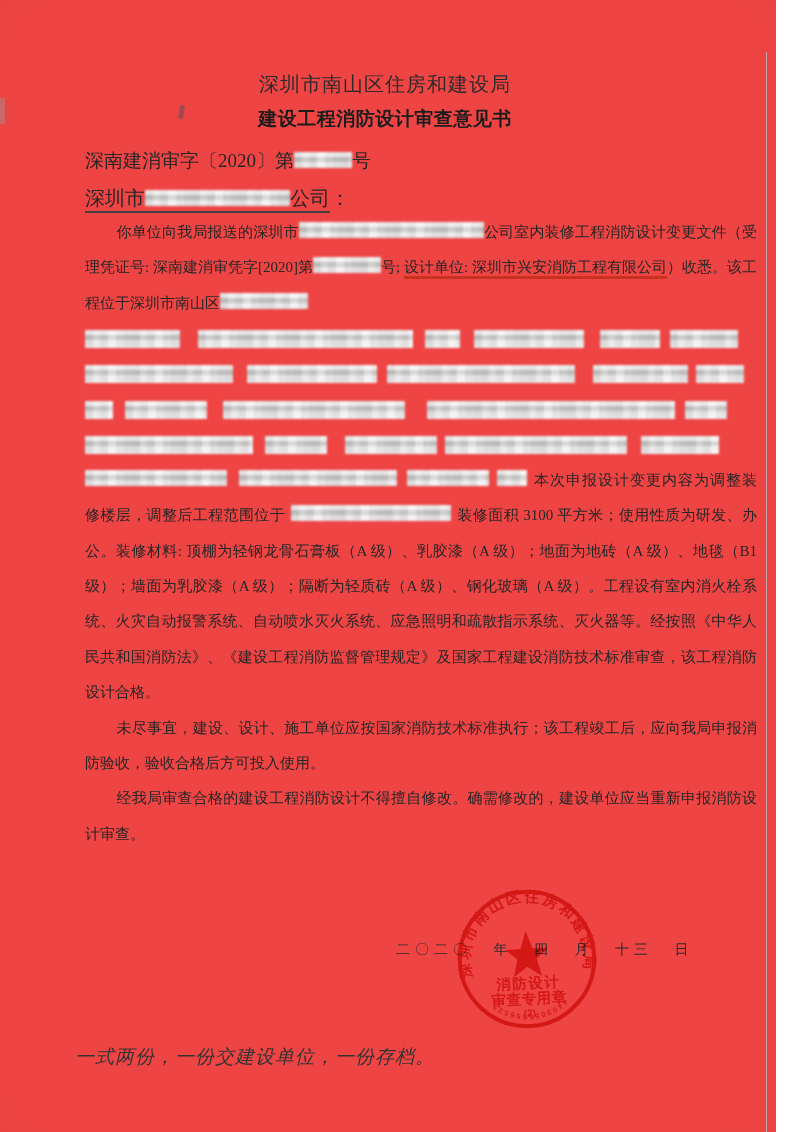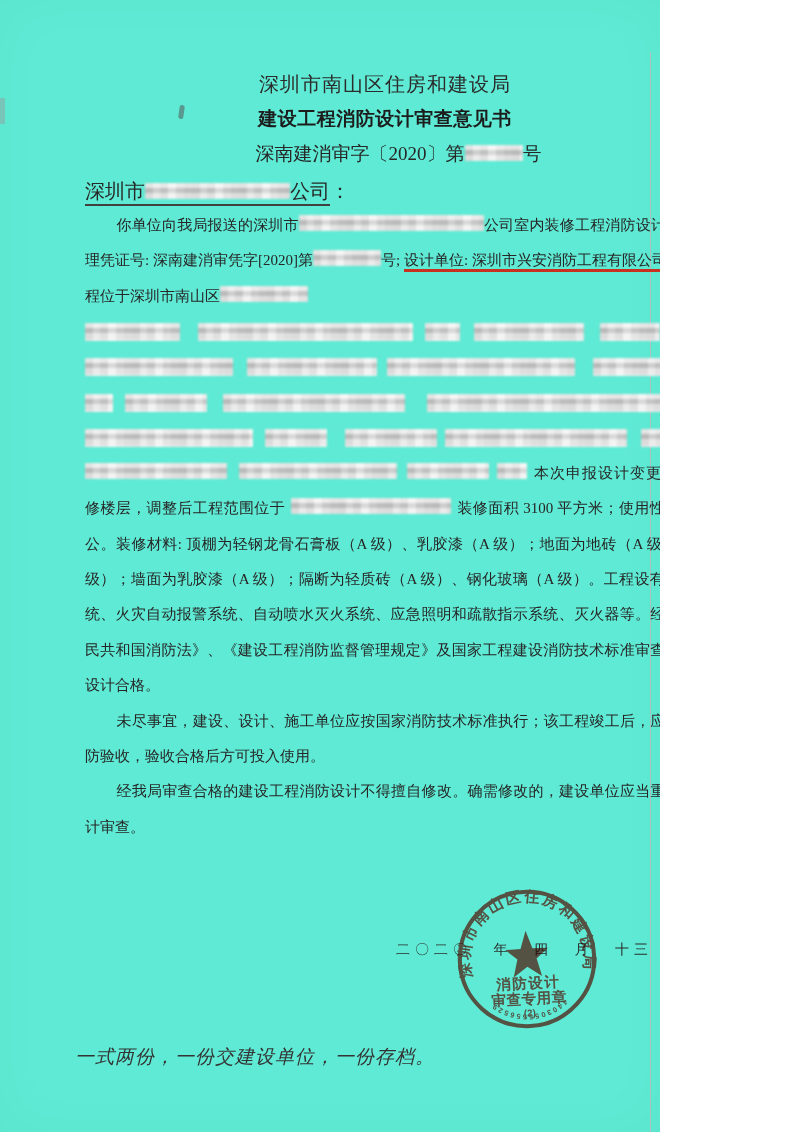--- a/index.html
+++ b/index.html
@@ -1,30 +1,30 @@
 <!DOCTYPE html>
 <html><head>
 <meta charset="utf-8">
 <style>
   html,body{margin:0;padding:0;background:#ffffff;}
   .page{
-    position:relative;width:660px;height:1132px;background:#5eead4;overflow:hidden;
+    position:relative;width:776px;height:1132px;background:#ef4444;overflow:hidden;
     font-family:"Liberation Serif","DejaVu Serif",serif;color:#262626;
     box-shadow:inset 0 0 60px rgba(0,0,0,0.025);
   }
   .scan-edge{position:absolute;right:9px;top:52px;width:1px;height:1080px;background:#b9b9b9;opacity:.85;}
   .artifact-1{position:absolute;left:179px;top:105px;width:5px;height:14px;background:#555;opacity:.55;transform:rotate(8deg);border-radius:2px;}
   .artifact-2{position:absolute;left:0px;top:98px;width:5px;height:26px;background:#9a9a9a;opacity:.45;}
 
   .content{position:absolute;left:85px;top:62px;width:672px;}
   .hdr{width:600px;text-align:center;}
   .agency{font-size:20px;letter-spacing:1px;margin-top:9px;line-height:26px;color:#2b2b2b;}
   .title{font-family:"Liberation Sans","DejaVu Sans",sans-serif;font-weight:bold;font-size:19px;
          letter-spacing:0.5px;margin:6px 0 0 0;line-height:32px;color:#1c1c1c;}
-  .docno{font-size:19px;text-align:center;padding-right:45px;line-height:26px;margin-top:6px;}
+  .docno{font-size:19px;text-align:left;padding-right:45px;line-height:26px;margin-top:13px;}
   .addressee{font-size:20px;line-height:30px;margin-top:9px;}
   .ul-black{border-bottom:2px solid #404040;padding-bottom:2px;}
   .ul-red{border-bottom:3px solid #c8301f;padding-bottom:1px;}
 
   .body-text{font-size:15px;line-height:35.4px;text-align:justify;}
   p.para{margin:0;}
   p.indent{text-indent:2.1em;}
   p.mt{margin-top:2px;}
 
   

